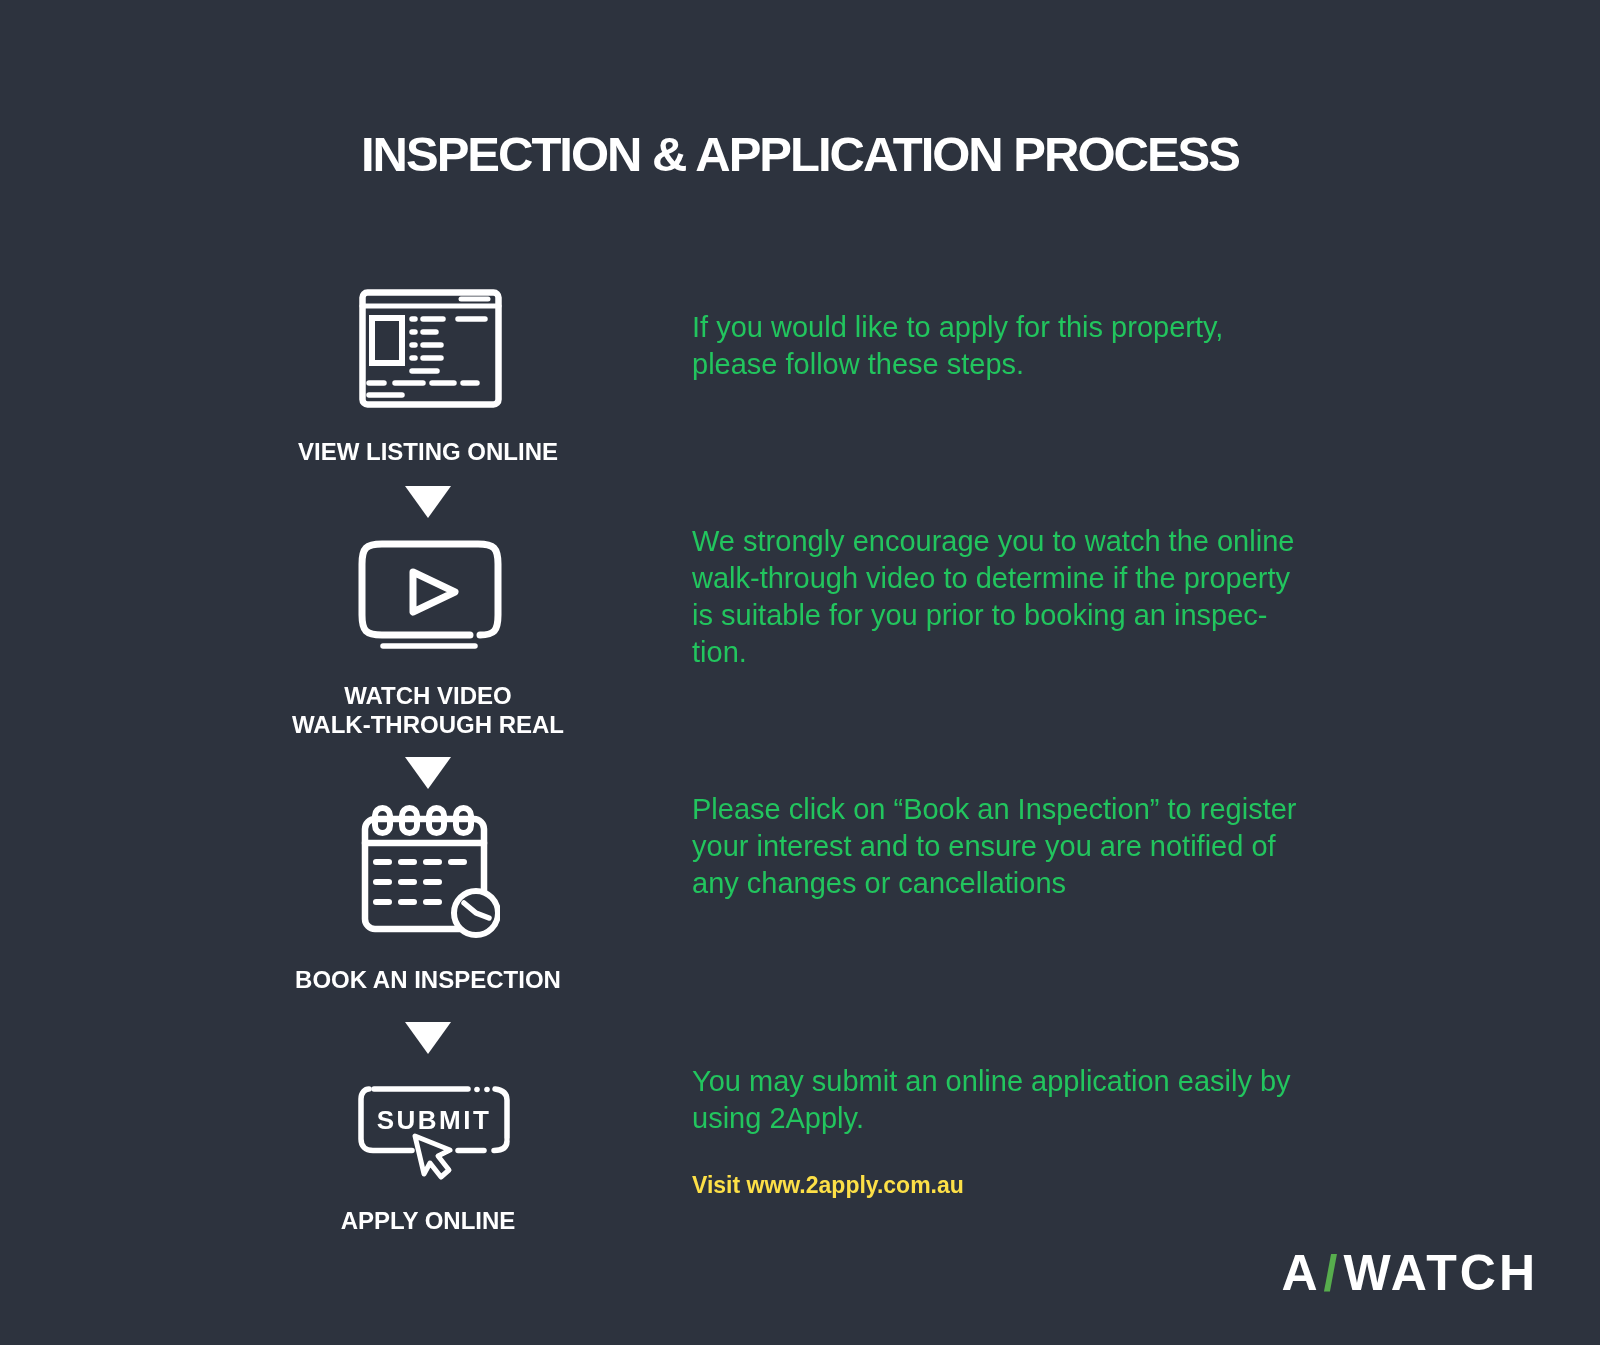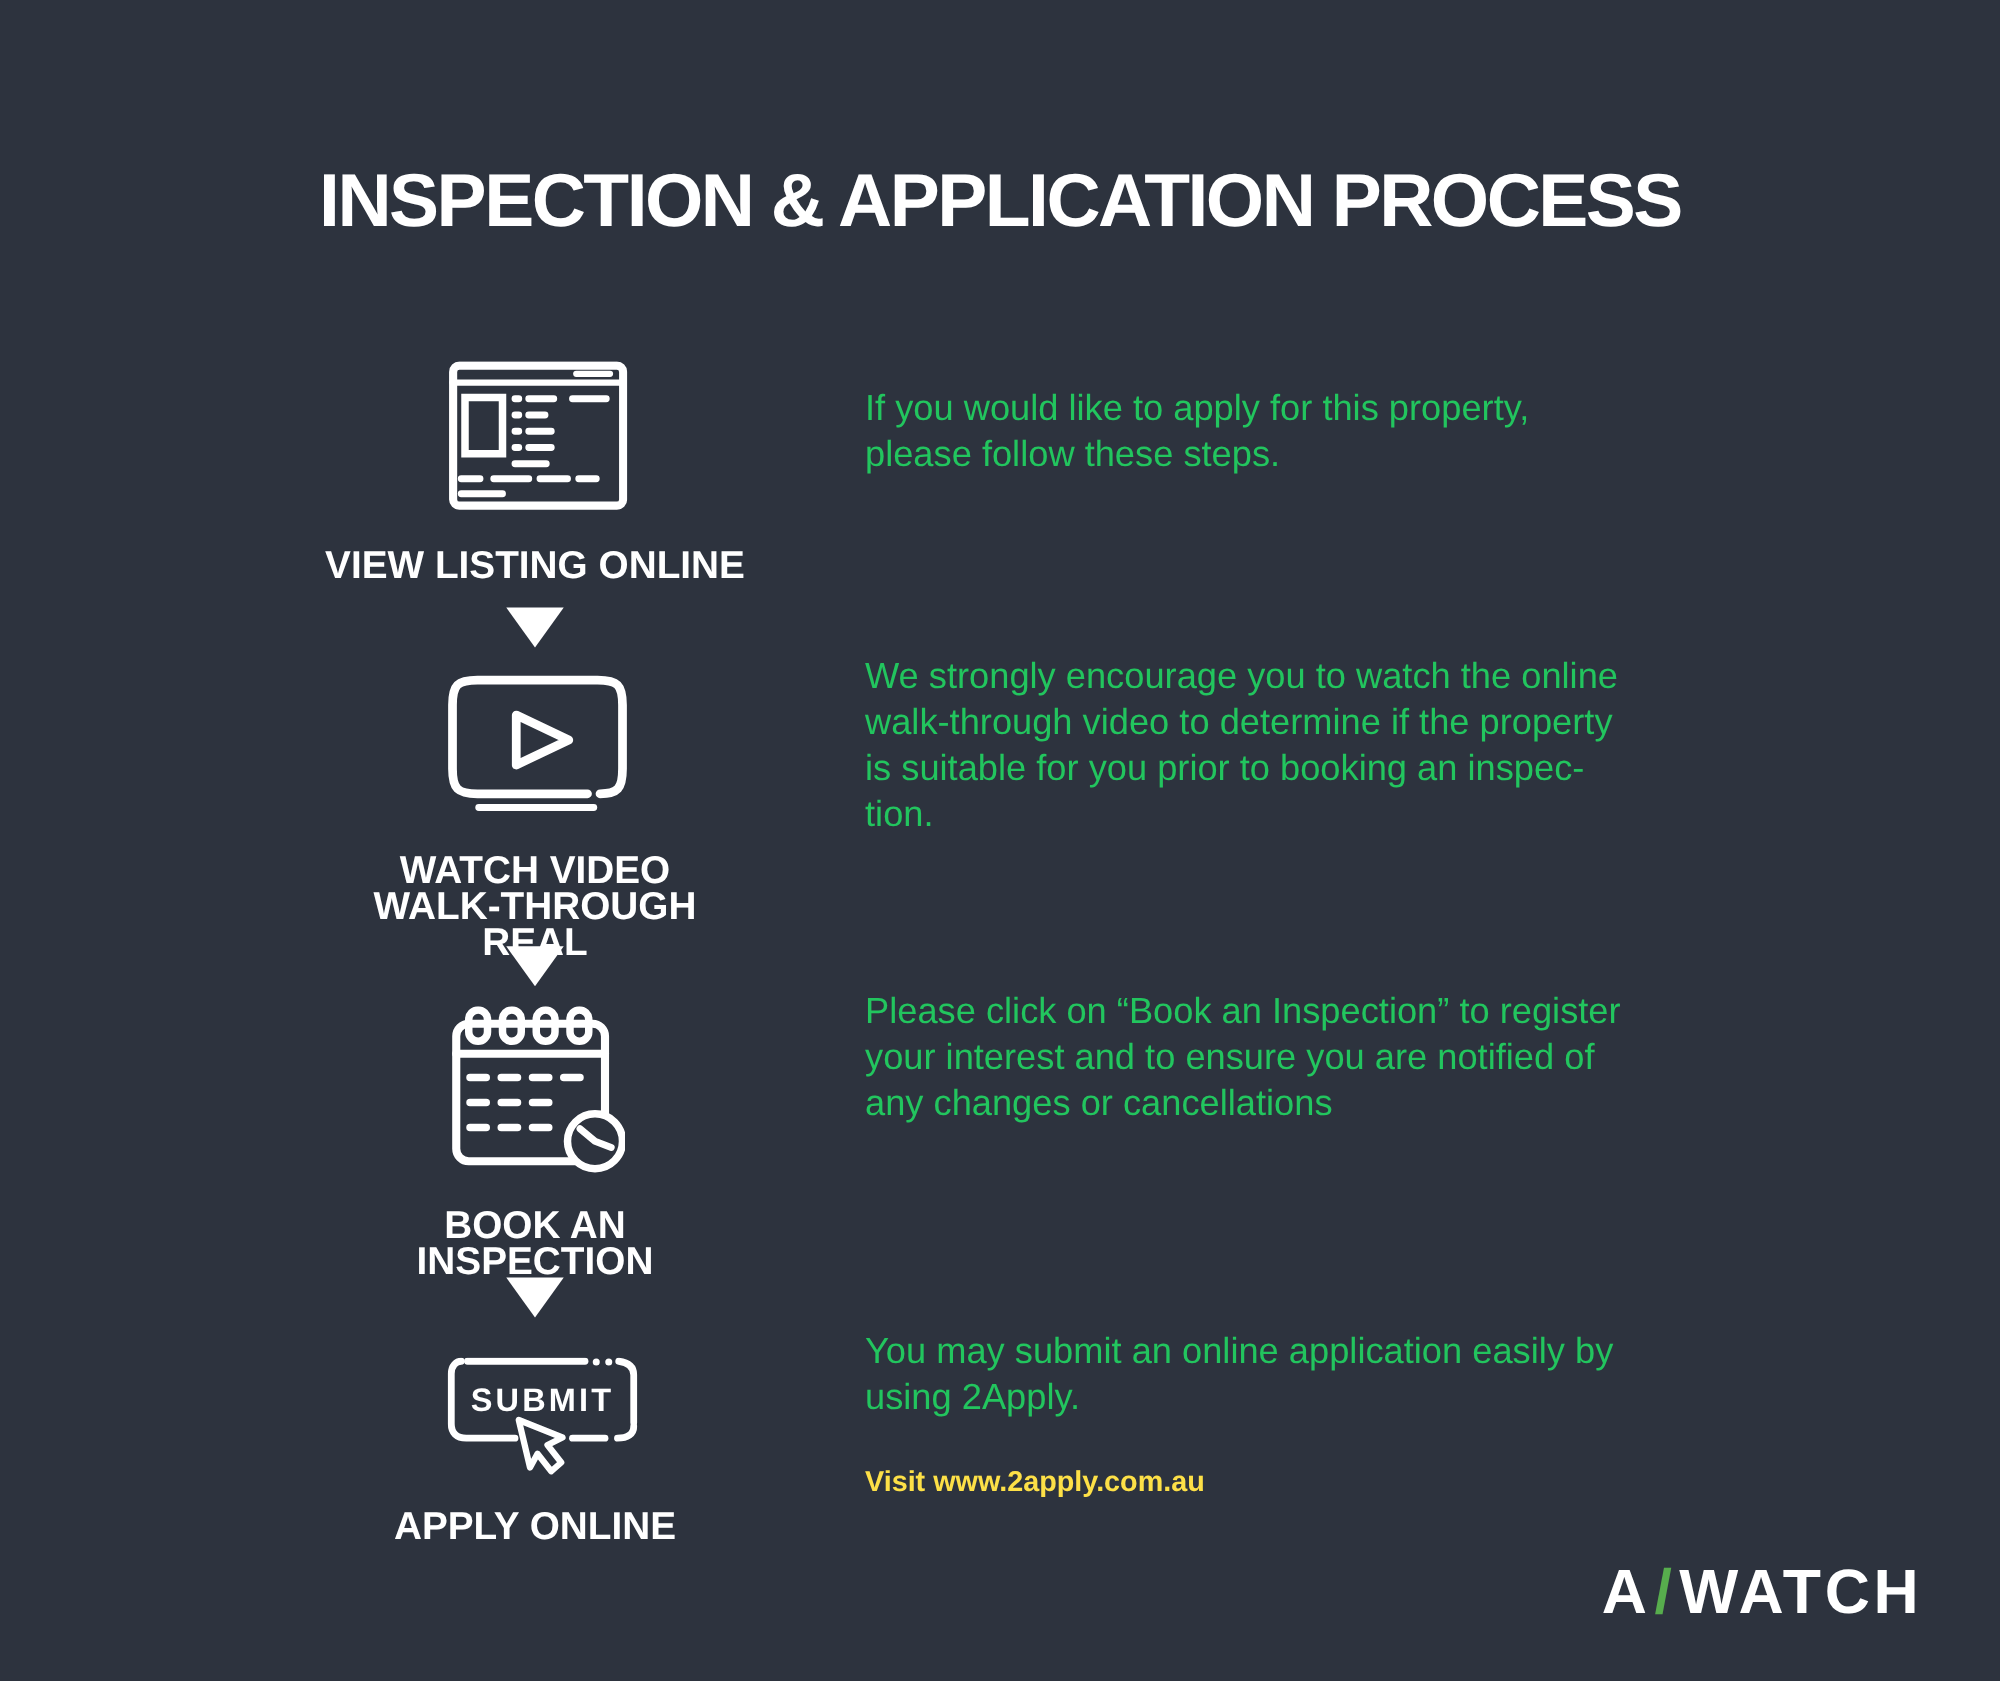--- a/index.html
+++ b/index.html
@@ -2,26 +2,26 @@
 <html><head>
 <meta charset="utf-8">
 <style>
   html,body{margin:0;padding:0;background:#2d333e;}
   .poster{
     position:relative;width:1600px;height:1345px;background:#2d333e;
     overflow:hidden;font-family:"Liberation Sans",sans-serif;
   }
   .title{
     position:absolute;top:126px;left:0;width:100%;text-align:center;
-    color:#ffffff;font-size:60px;font-weight:bold;letter-spacing:-2px;white-space:nowrap;
+    color:#ffffff;font-size:49px;font-weight:bold;letter-spacing:-2px;white-space:nowrap;
   }
   .icon{position:absolute;}
   .step-label{
     position:absolute;left:258px;width:340px;text-align:center;
-    color:#ffffff;font-size:31px;font-weight:bold;line-height:29px;white-space:pre-line;
+    color:#ffffff;font-size:24px;font-weight:bold;line-height:29px;white-space:pre-line;
   }
   .down-arrow{
     position:absolute;left:405px;width:0;height:0;
     border-left:23px solid transparent;border-right:23px solid transparent;
     border-top:32px solid #ffffff;
   }
   .desc{
     position:absolute;left:692px;width:740px;color:#22c55e;
     font-size:29px;line-height:37px;white-space:pre-line;
   }

